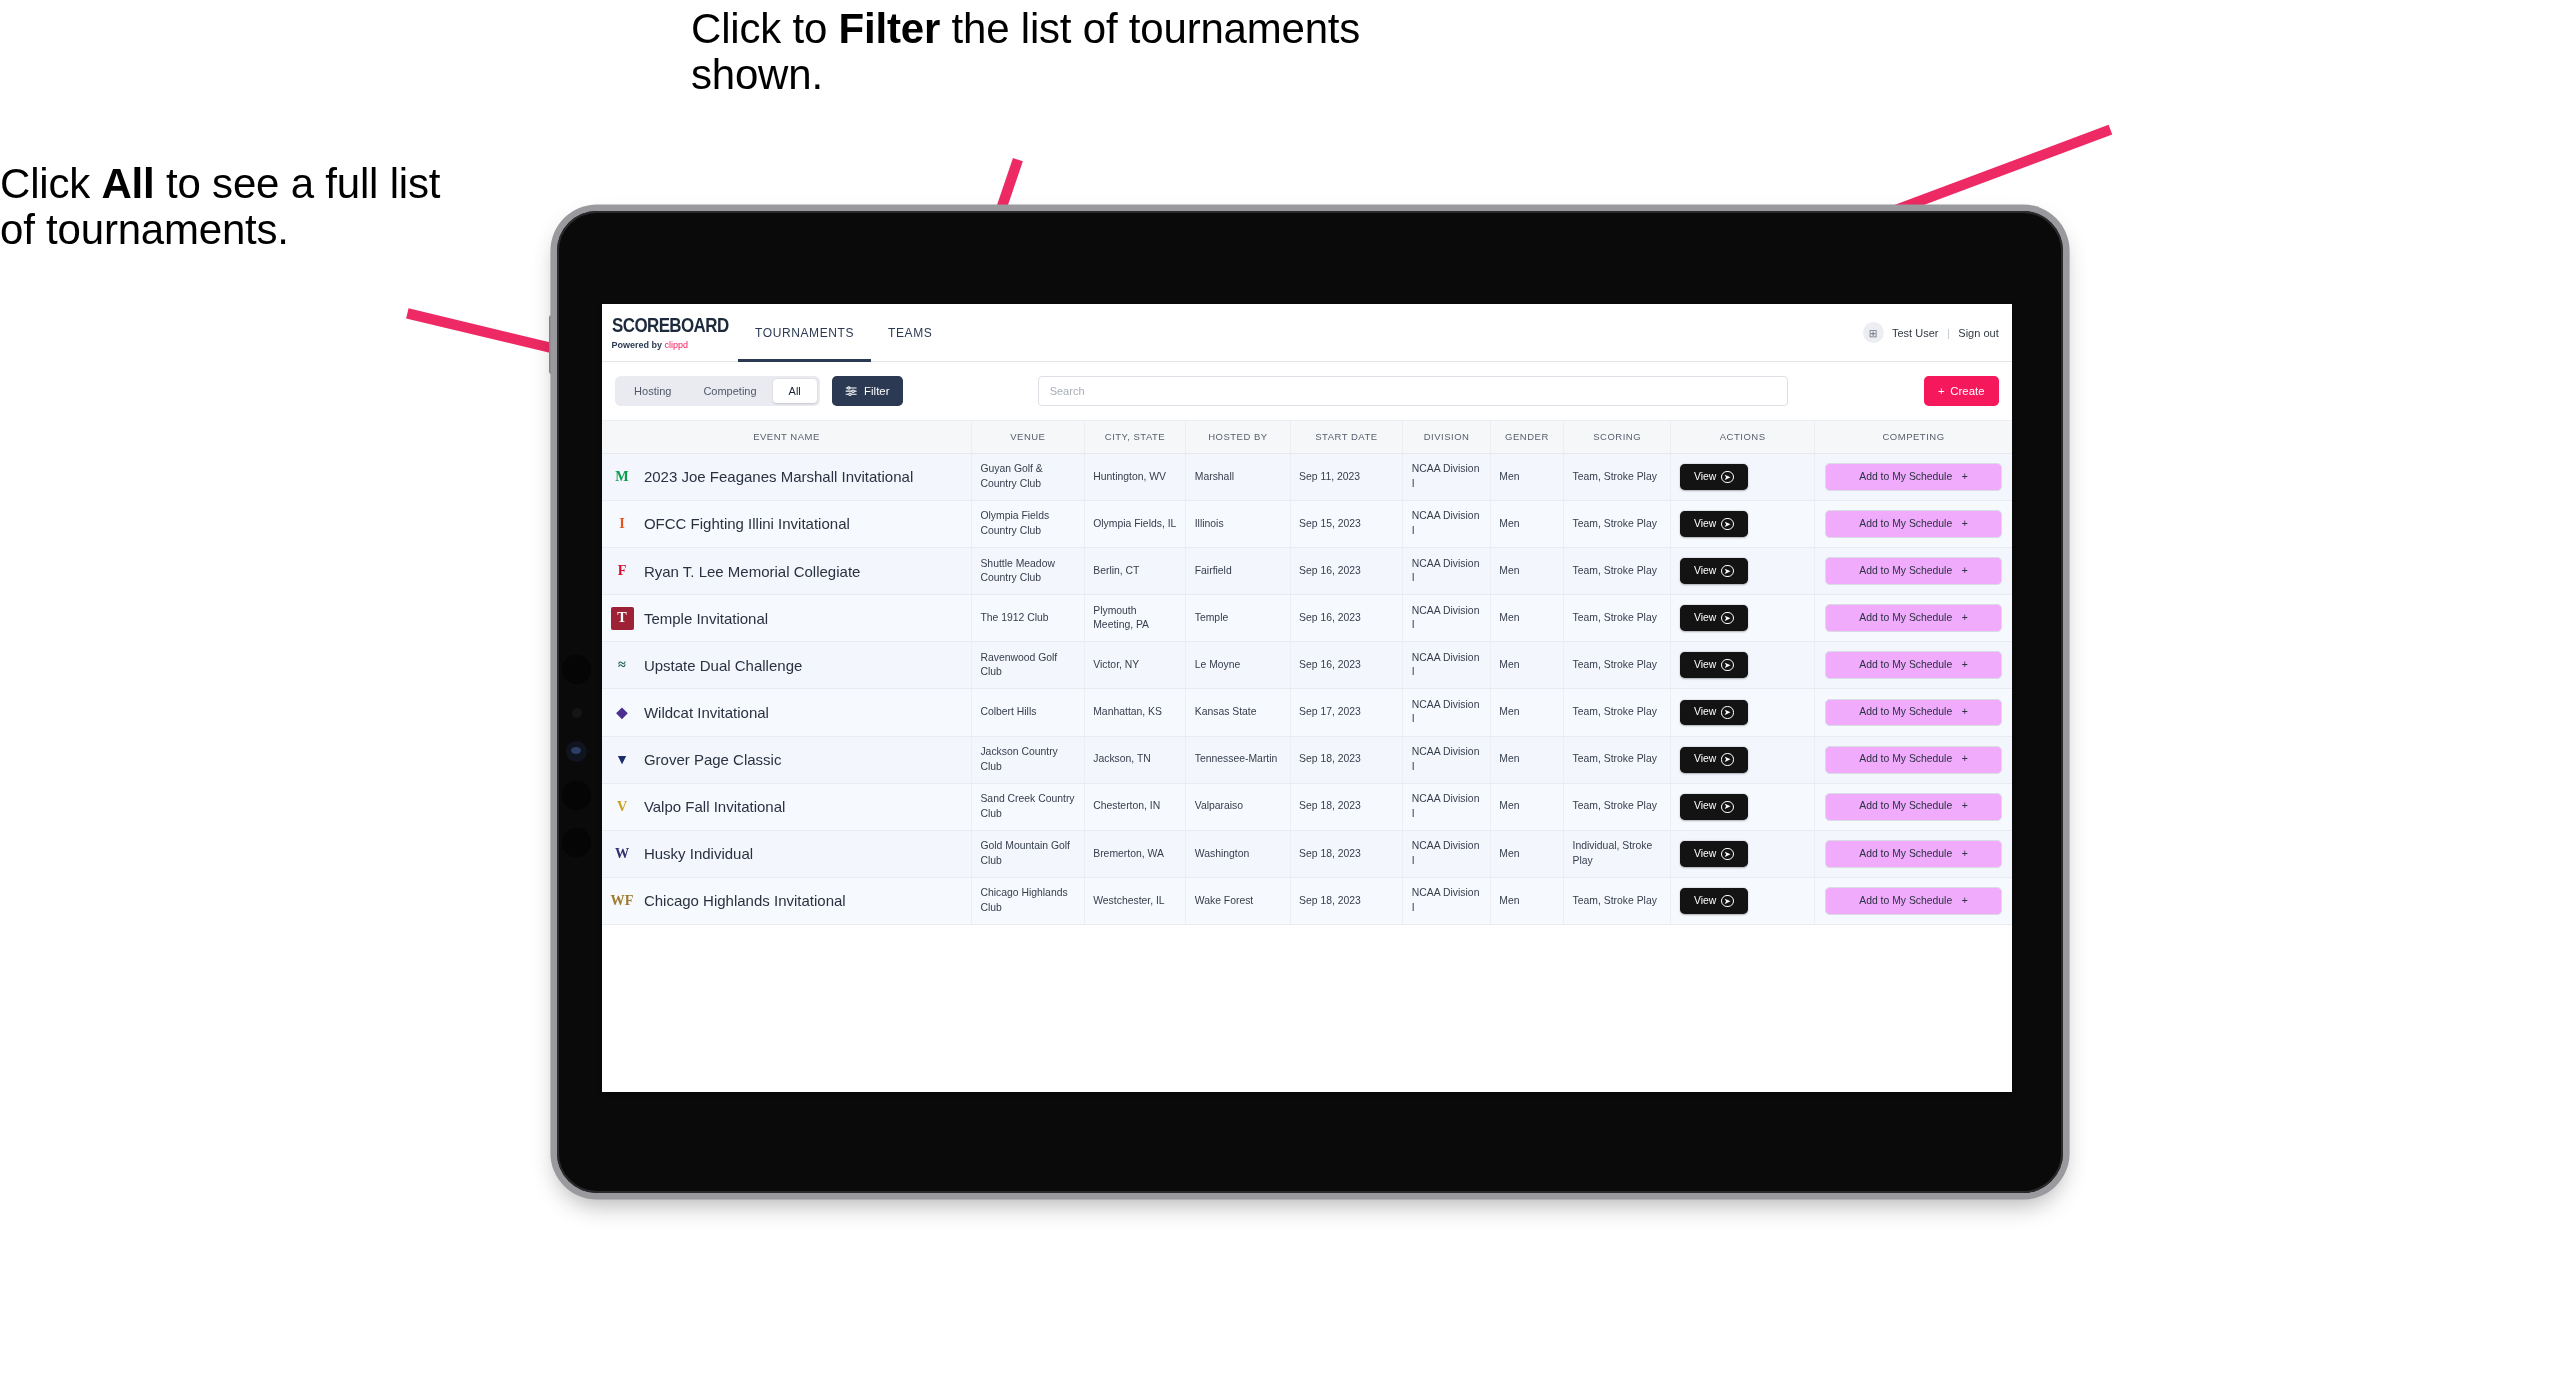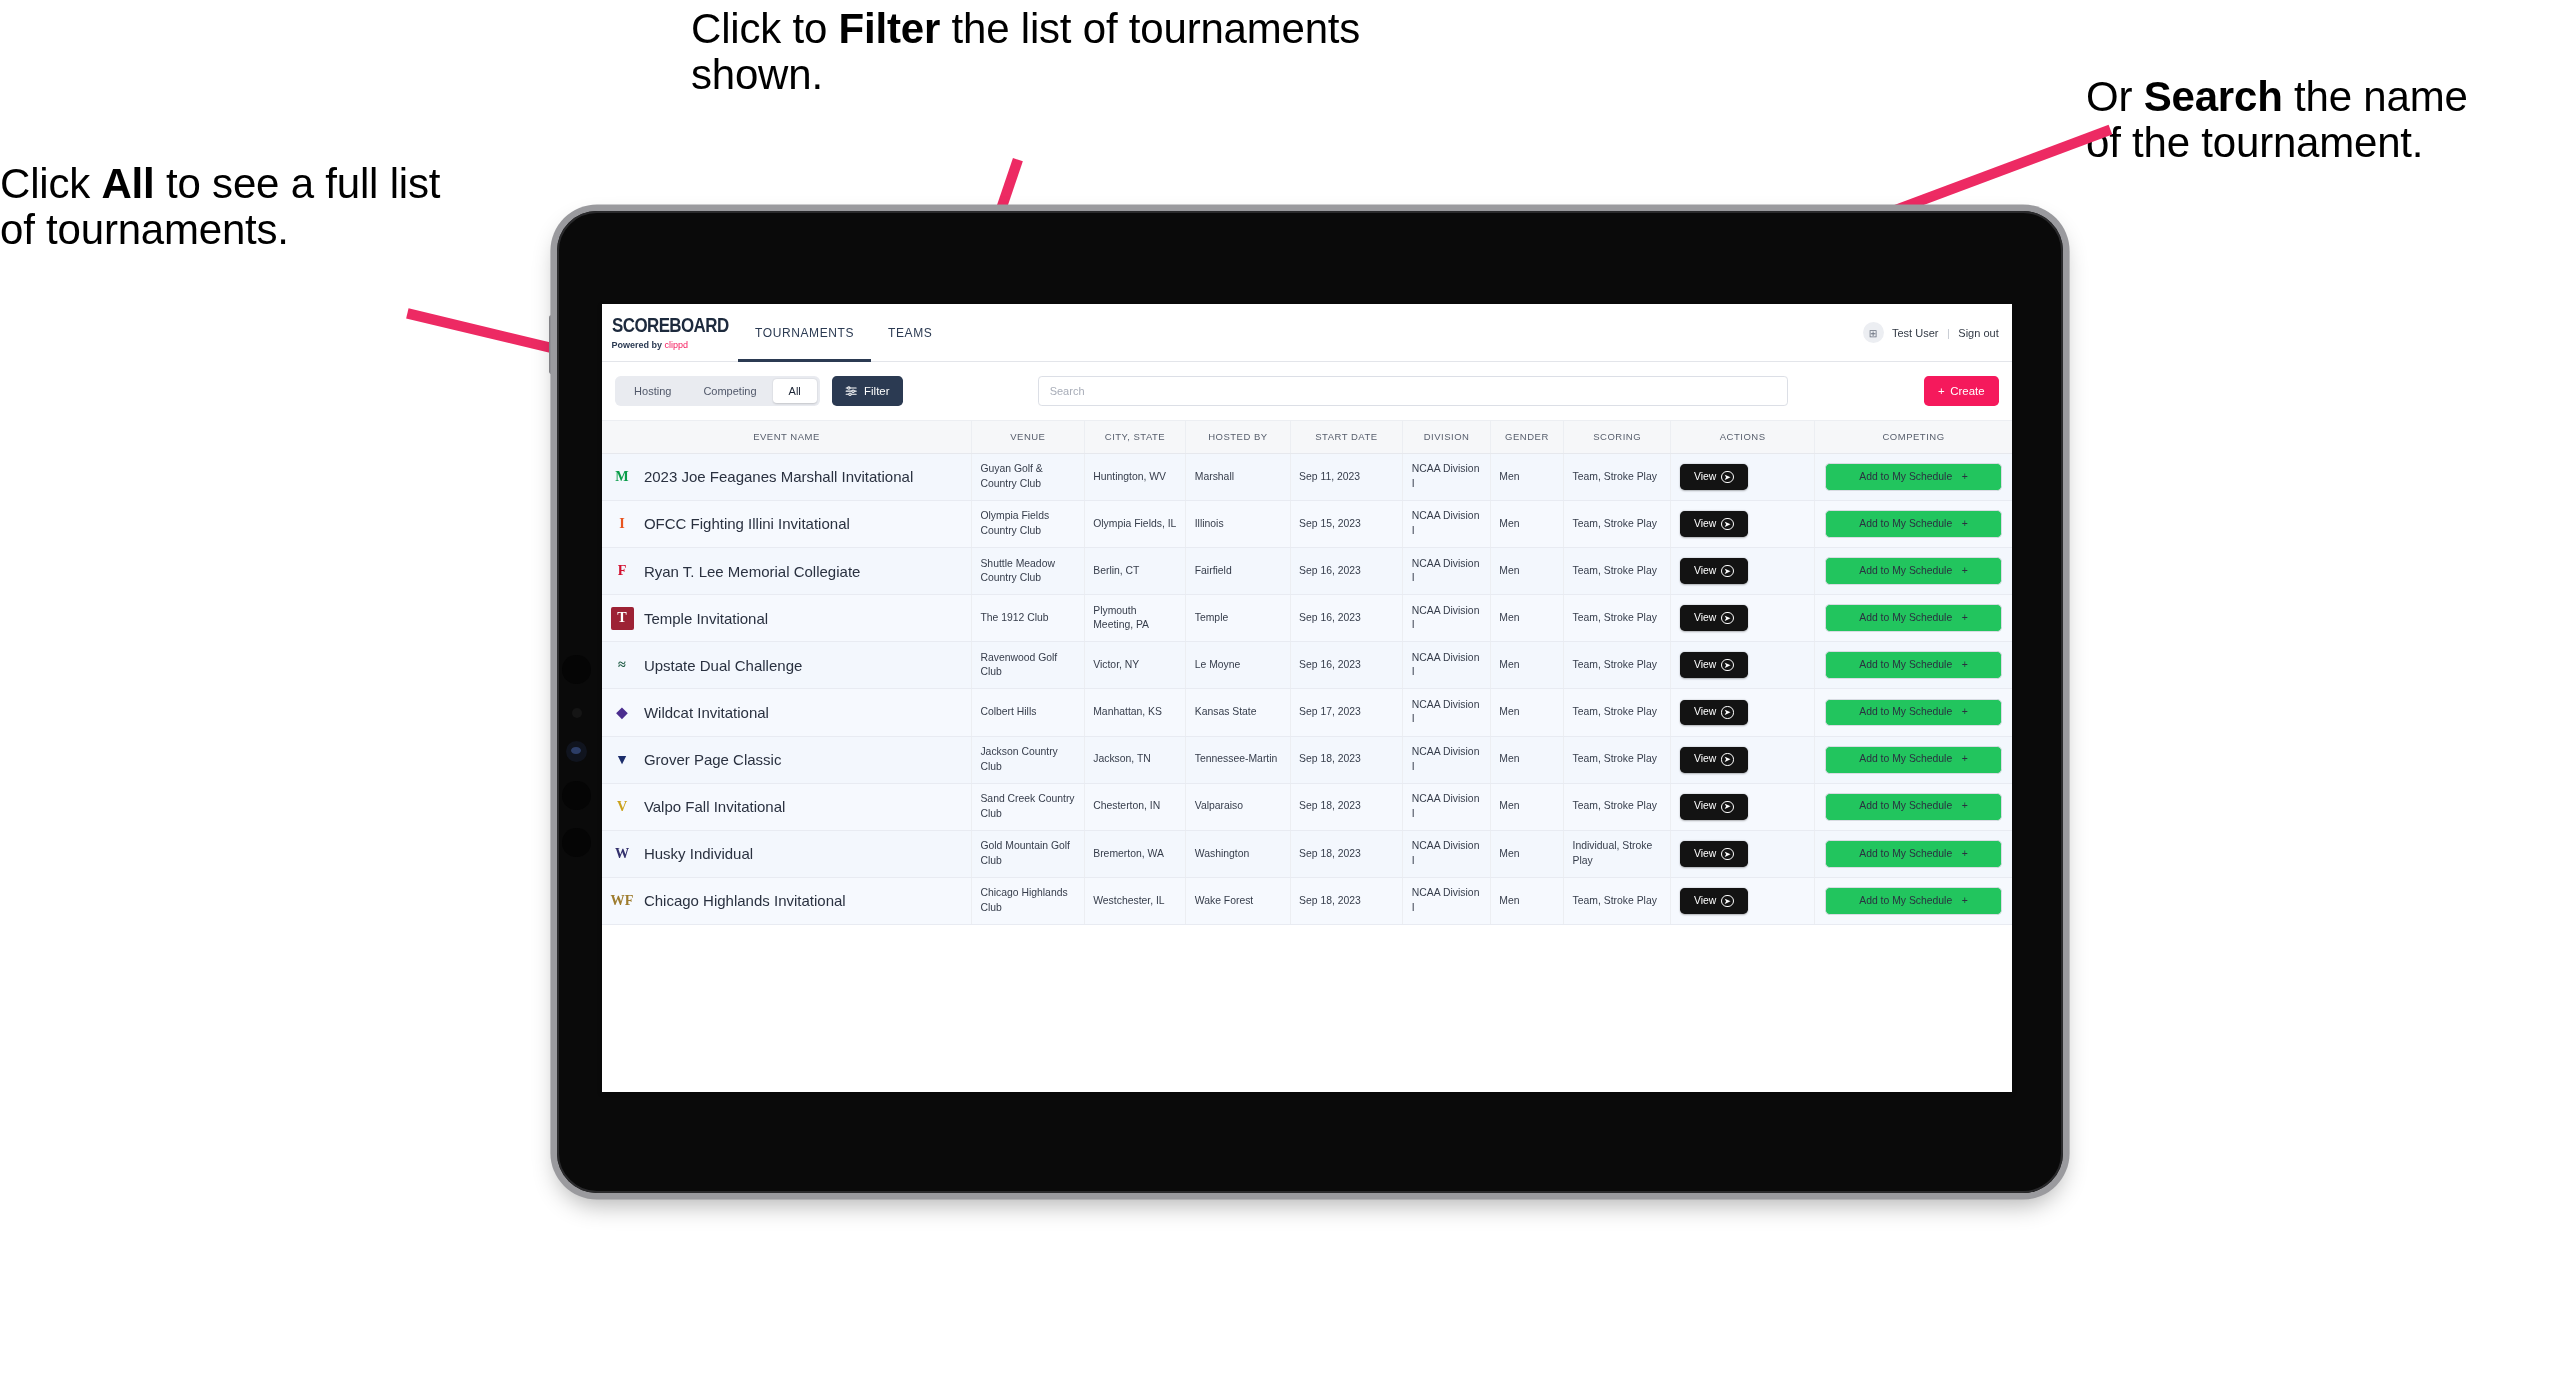--- a/index.html
+++ b/index.html
@@ -183,35 +183,34 @@
     padding: 5.7px 14.2px; font-size: 10.4px; cursor:pointer;
     box-shadow: 0 0.9px 1.9px rgba(0,0,0,0.3);
   }
   .circle-arrow {
     width: 12.3px; height:12.3px; border:1.2px solid #fff; border-radius:50%;
     display:inline-flex; align-items:center; justify-content:center;
     font-size: 8.5px; line-height:1;
   }
   .add-btn {
     display:inline-flex; align-items:center; justify-content:center; gap:9.5px;
-    background:#22c55e; color:#2a3140; border:0.9px solid #d9dce3; border-radius:4.7px;
+    background:#f0abfc; color:#2a3140; border:0.9px solid #d9dce3; border-radius:4.7px;
     padding: 5.7px 13.3px; font-size: 10.4px; cursor:pointer; width: 100%;
     max-width: 177px;
   }
   .actions-cell { text-align:left; }
   .competing-cell { text-align:center; }
 </style>
 </head>
 <body>
 
 <div id="stage">
 
   <div class="annot" id="annot-all"><span>Click </span><b>All</b><span> to see a full list of tournaments.</span></div>
   <div class="annot" id="annot-filter"><span>Click to </span><b>Filter</b><span> the list of tournaments shown.</span></div>
-  <div class="annot" id="annot-search"><span>Or </span><b>Search</b><span> the name of the tournament.</span></div>
 
   <svg class="arrow" id="arrow-all" style="left:399px; top:285px; width:380px; height:123px;" viewBox="0 0 400 130">
     <defs>
       <marker id="mk1" markerWidth="5" markerHeight="5" refX="2.4" refY="2.5" orient="auto">
         <path d="M0,0 L5,2.5 L0,5 z" fill="#ed2a63"></path>
       </marker>
     </defs>
     <line x1="8" y1="30" x2="350" y2="112" stroke="#ed2a63" stroke-width="11" marker-end="url(#mk1)"></line>
   </svg>
 

